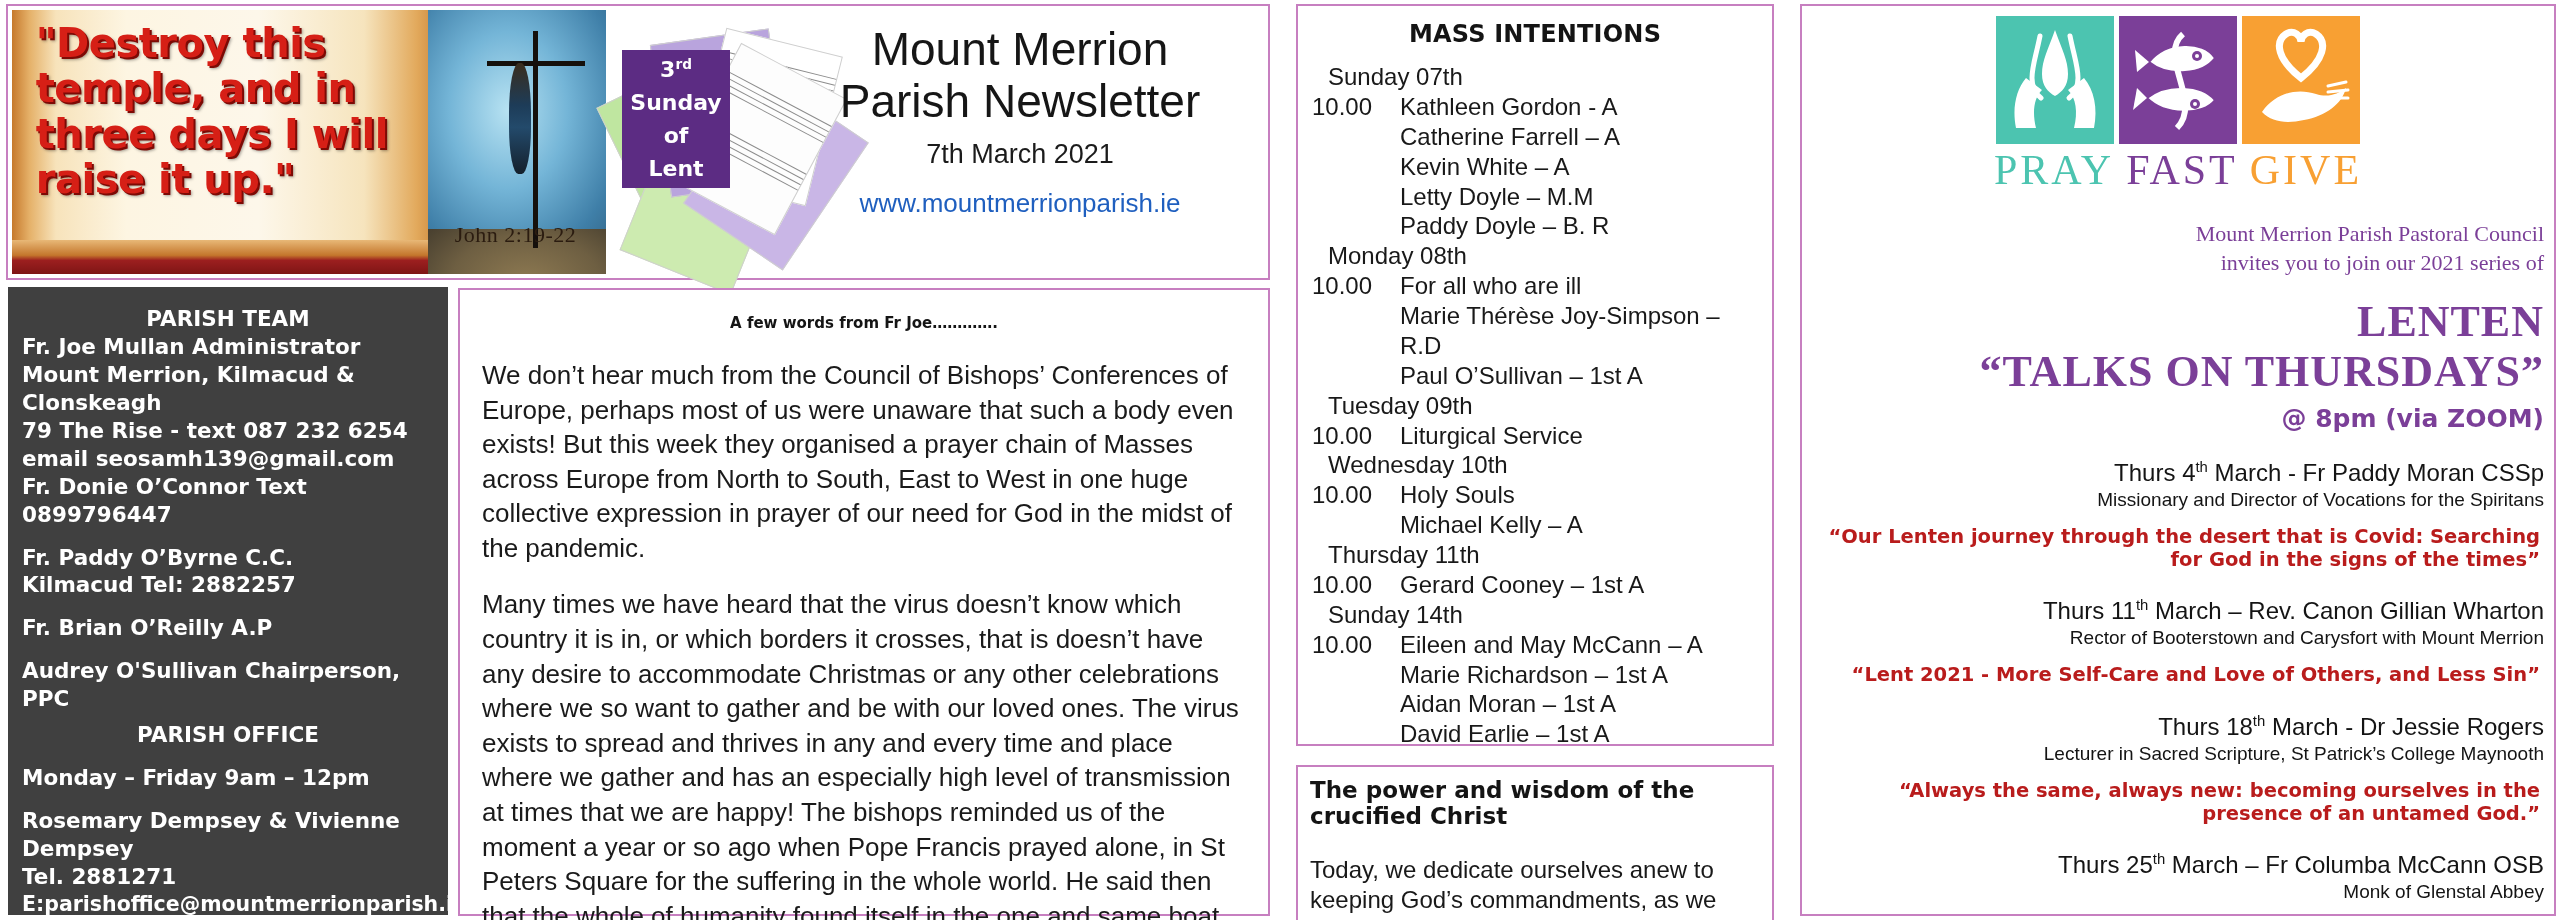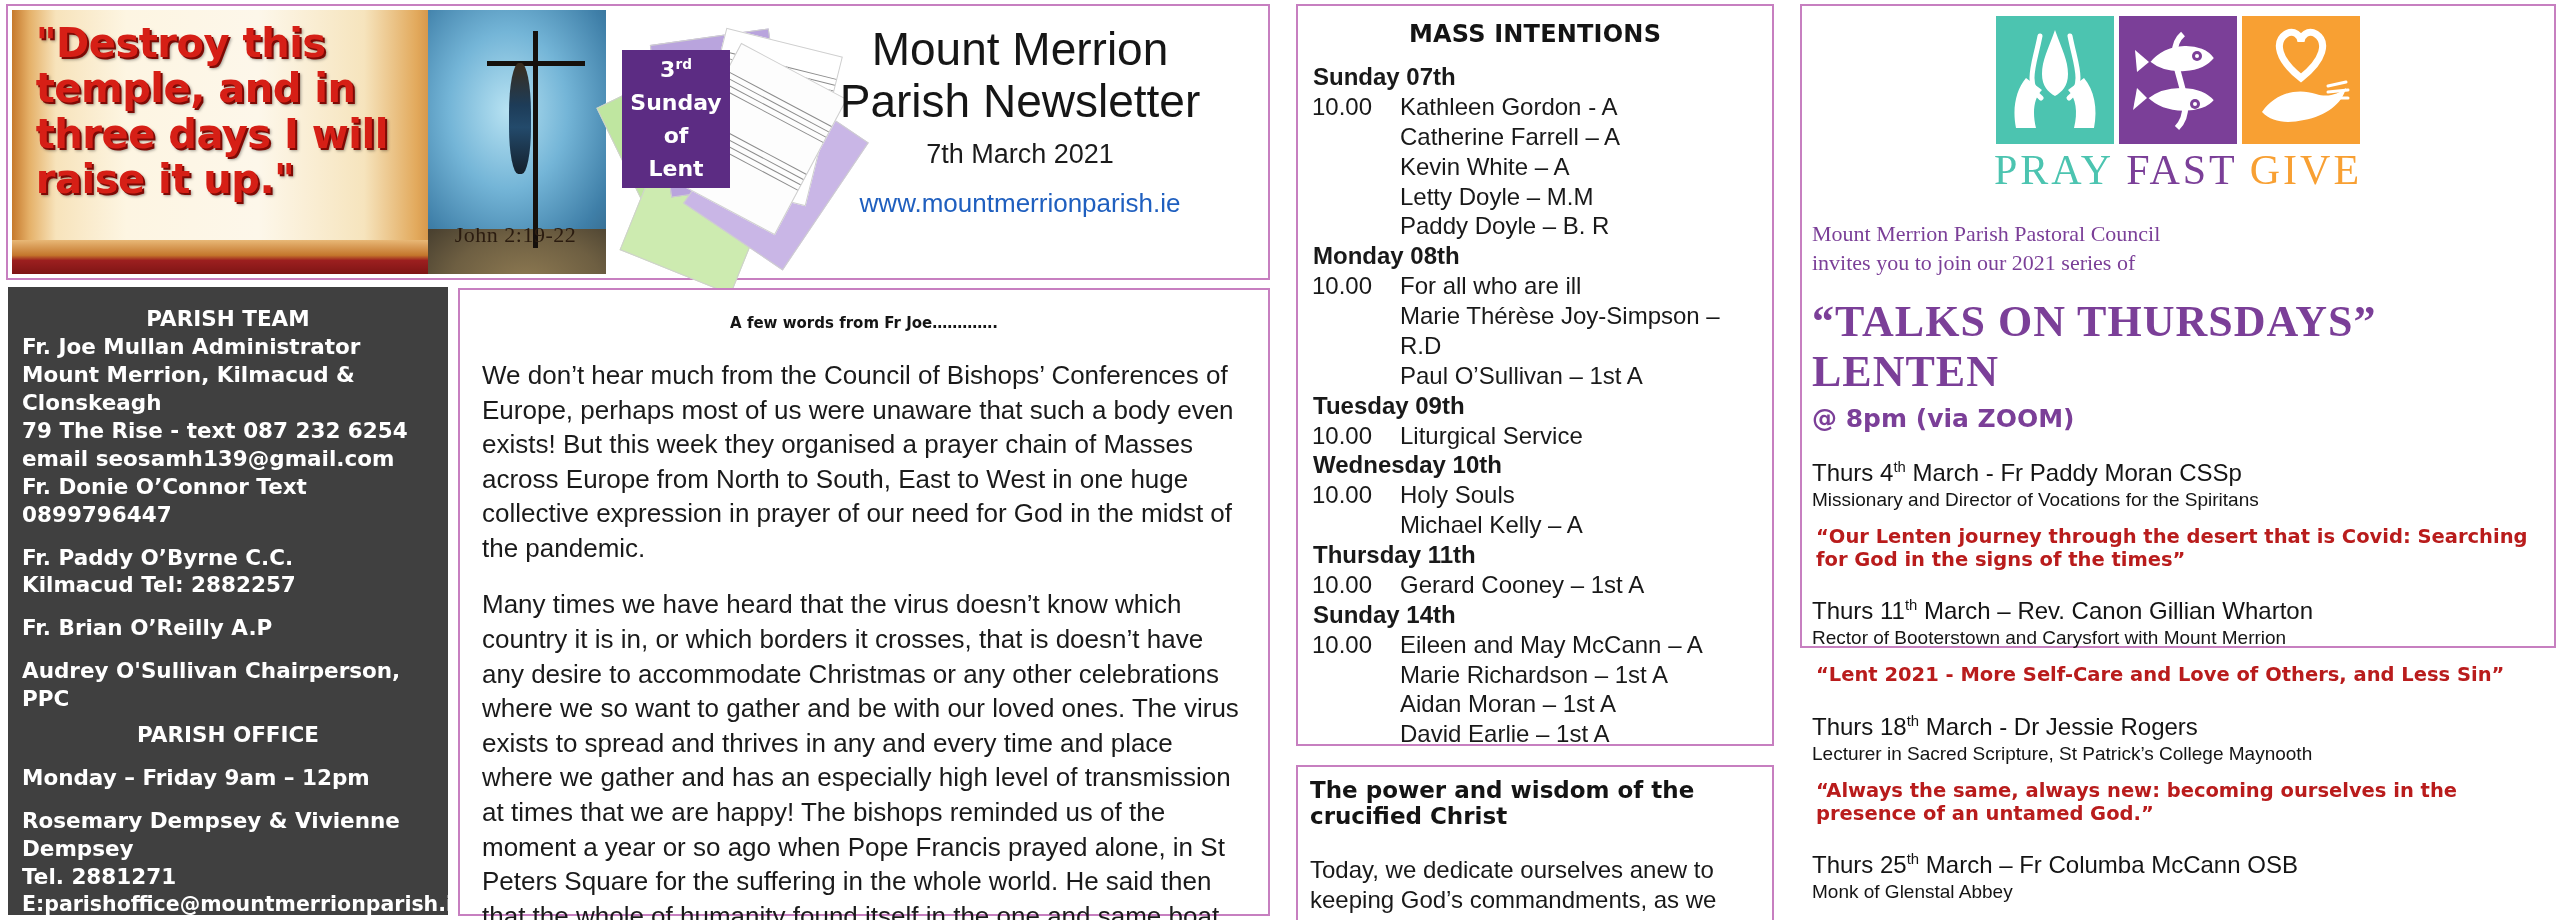--- a/index.html
+++ b/index.html
@@ -107,32 +107,32 @@
     font-family:"Liberation Sans", sans-serif;
   }
 
   
   #mass-panel{left:1296px;top:4px;width:478px;height:742px;padding:8px 12px;}
   .mi-title{
     text-align:center;font-family:"DejaVu Sans", sans-serif;font-weight:bold;
     font-size:24px;color:#141414;margin:6px 0 14px 0;letter-spacing:.2px;
   }
   .mi-list{font-size:24px;line-height:1.245;color:#191919;}
-  .mi-day{margin-left:3px;font-weight:bold;}
+  .mi-day{margin-left:18px;}
   .mi-row{display:flex;margin-left:2px;}
   .mi-time{width:88px;flex:none;}
   .mi-ind{margin-left:90px;}
 
   
   #christ-panel{left:1296px;top:765px;width:478px;height:160px;padding:8px 12px;}
   .cp-head{font-family:"DejaVu Sans", sans-serif;font-weight:bold;font-size:23px;color:#141414;margin:2px 0 0 0;}
   .cp-body{margin-top:26px;font-size:24px;line-height:1.24;color:#191919;}
 
   
-  #lenten-panel{left:1800px;top:4px;width:756px;height:644px;padding:6px 10px;text-align:left;}
+  #lenten-panel{left:1800px;top:4px;width:756px;height:912px;padding:6px 10px;text-align:right;}
   .logo{display:flex;justify-content:center;gap:5px;margin:4px 0 0 0;}
   .logo-tile{width:118px;height:128px;position:relative;}
   .t-pray{background:#4cc4b0;}
   .t-fast{background:#7b3f98;}
   .t-give{background:#f8a033;}
   .logo-word{display:flex;justify-content:center;gap:12px;margin-top:2px;
     font-family:"Liberation Serif", serif;font-size:42px;letter-spacing:3px;}
   .w-pray{color:#4cc4b0;} .w-fast{color:#7b3f98;} .w-give{color:#f8a033;}
 
   .ppc{margin-top:26px;font-family:"Liberation Serif", serif;font-size:22px;line-height:1.3;color:#7b3f98;}
@@ -328,22 +328,22 @@
       <span class="w-fast">FAST</span>
       <span class="w-give">GIVE</span>
     </div>
 
     <div class="ppc">
       <div>Mount Merrion Parish Pastoral Council</div>
       <div>invites you to join our 2021 series of</div>
     </div>
 
     <div class="lenten-big">
+      <div>LENTEN</div>
       <div>“TALKS ON THURSDAYS”</div>
-      <div>LENTEN</div>
     </div>
     <div class="lenten-time">@ 8pm (via ZOOM)</div>
 
     <div id="talks-list">
         <div class="talk">
           <div class="talk-when"><span>Thurs 4</span><sup>th</sup><span> March - Fr Paddy Moran CSSp</span></div>
           <div class="talk-who">Missionary and Director of Vocations for the Spiritans</div>
           <div class="talk-topic">“Our Lenten journey through the desert that is Covid: Searching for God in the signs of the times”</div>
         </div>
         <div class="talk">

